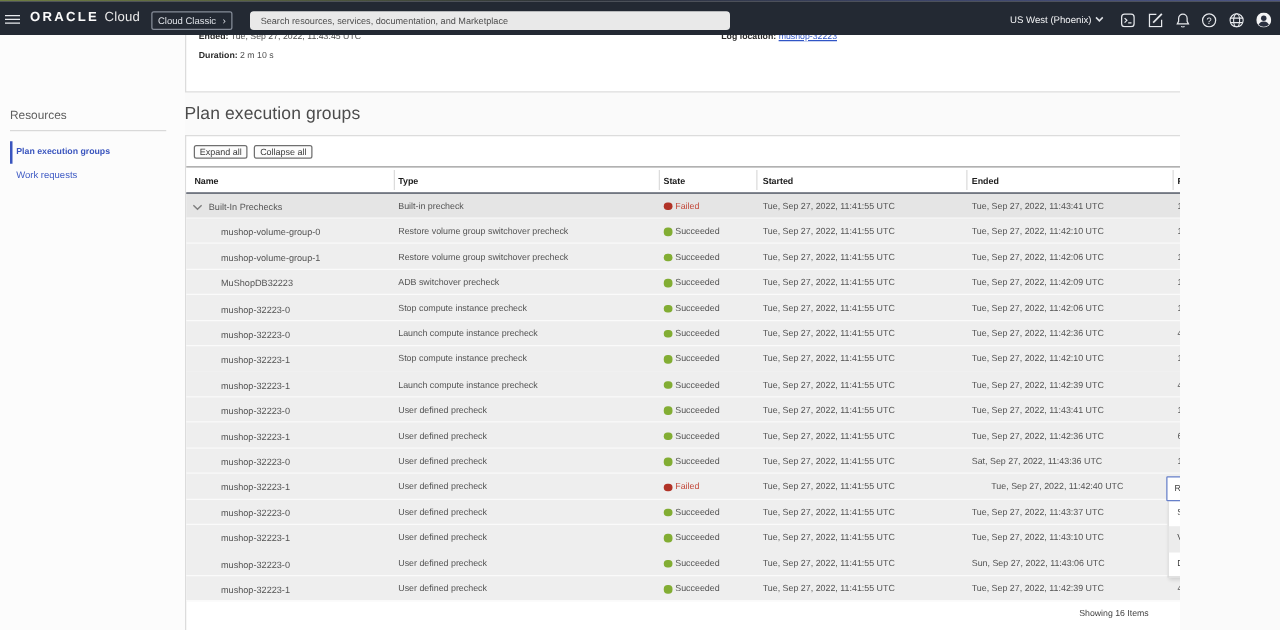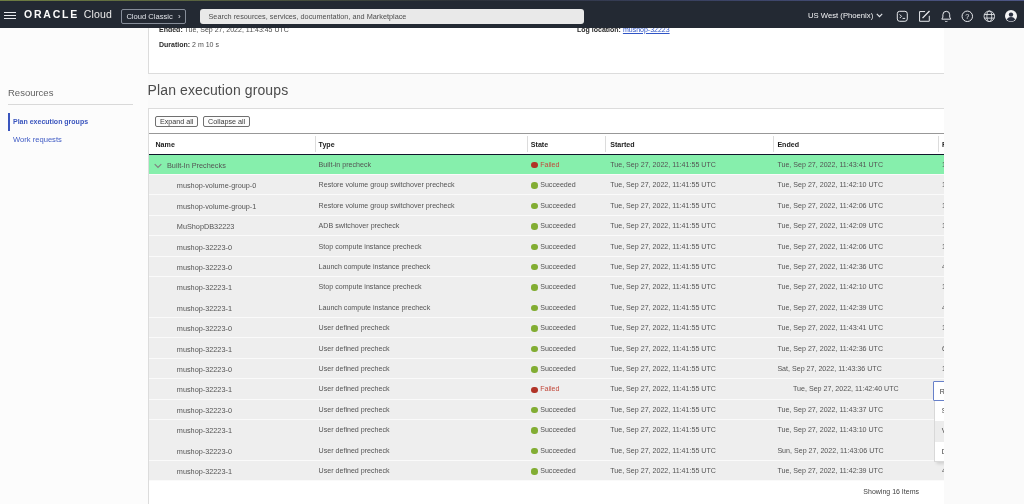--- a/index.html
+++ b/index.html
@@ -107,21 +107,21 @@
         <span class="hc" style="left:628.4px">Ended</span>
         <span class="hc" style="left:793.0px">Phoenix</span>
         <span class="hsep" style="left:165.5px"></span>
         <span class="hsep" style="left:377.5px"></span>
         <span class="hsep" style="left:456.0px"></span>
         <span class="hsep" style="left:623.5px"></span>
         <span class="hsep" style="left:788.5px"></span>
       </div>
     <div id="tbody" style="position:absolute;left:0;top:45.3px;width:100%;">
       <div style="position:relative;width:100%;">
-<div class="row" style="top:0.0px;height:20.42px;background:#86efac">
+<div class="row" style="top:0.0px;height:20.42px;background:#e5e5e5">
             <svg class="chev" style="left:4.900000000000006px" width="8" height="6" viewBox="0 0 8 6">
               <path d="M0.7 1.2 L4 4.4 L7.3 1.2" stroke="#7f7f7f" stroke-width="1.15" fill="none"></path>
             </svg>
             <span class="c n" style="left:18.0px">Built-In Prechecks</span>
             <span class="c" style="left:169.60000000000002px">Built-in precheck</span>
             <span class="dot f" style="left:382.4px"></span>
             <span class="c fail" style="left:391.20000000000005px">Failed</span>
             <span class="c" style="left:461.20000000000005px">Tue, Sep 27, 2022, 11:41:55 UTC</span>
             <span class="c" style="left:628.4px">Tue, Sep 27, 2022, 11:43:41 UTC</span>
             <span class="c" style="left:793.0px">1 m 45 s</span>

